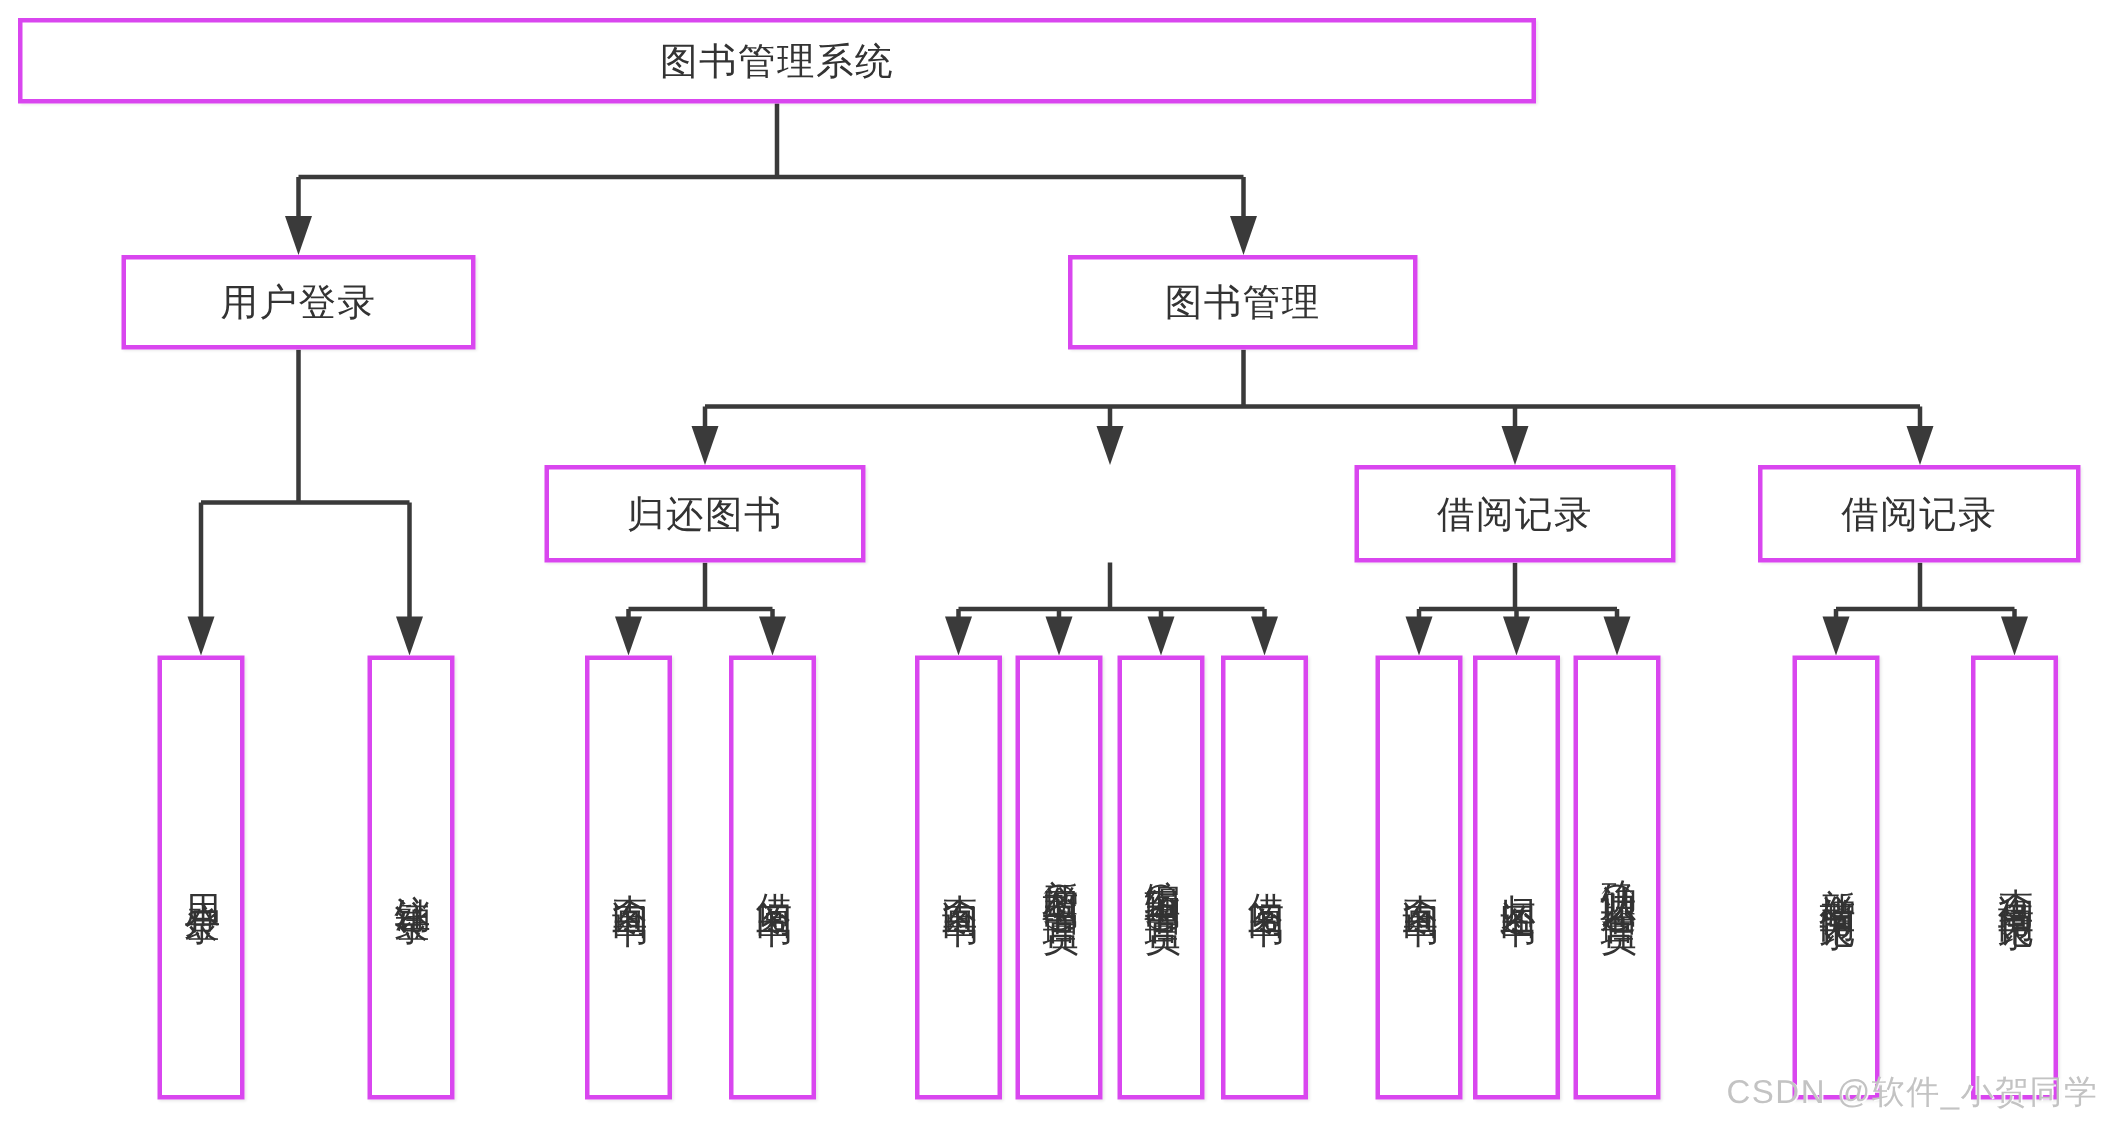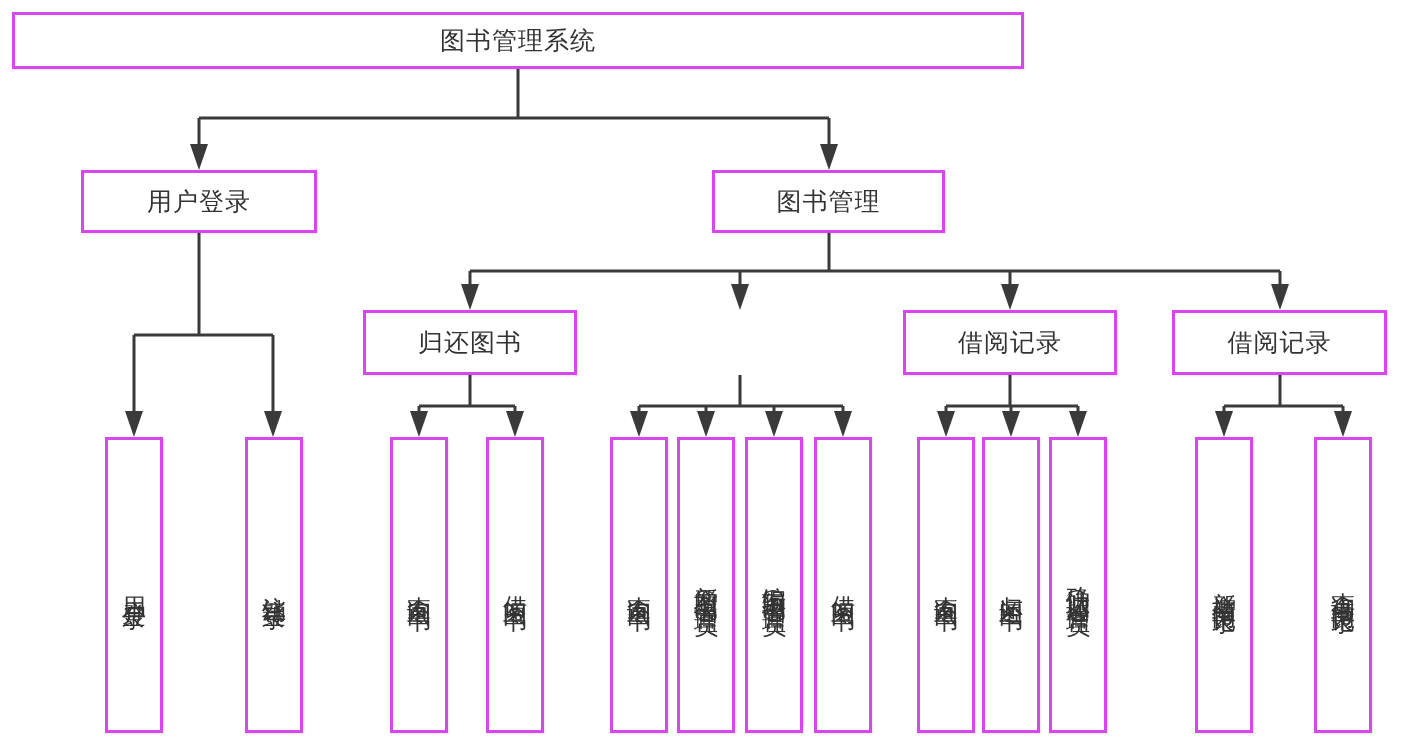--- a/index.html
+++ b/index.html
@@ -170,14 +170,15 @@
     <span>确认归还（管理员）</span>
   </div>
 
   <div class="node vbox" style="left:1195px; top:437px; width:58px; height:296px;">
     <span>新增借阅记录</span>
   </div>
   <div class="node vbox" style="left:1314px; top:437px; width:58px; height:296px;">
     <span>查询借阅记录</span>
   </div>
 
+  <div class="watermark">CSDN @软件_小贺同学</div>
 
 </div>
 
 </body></html>

